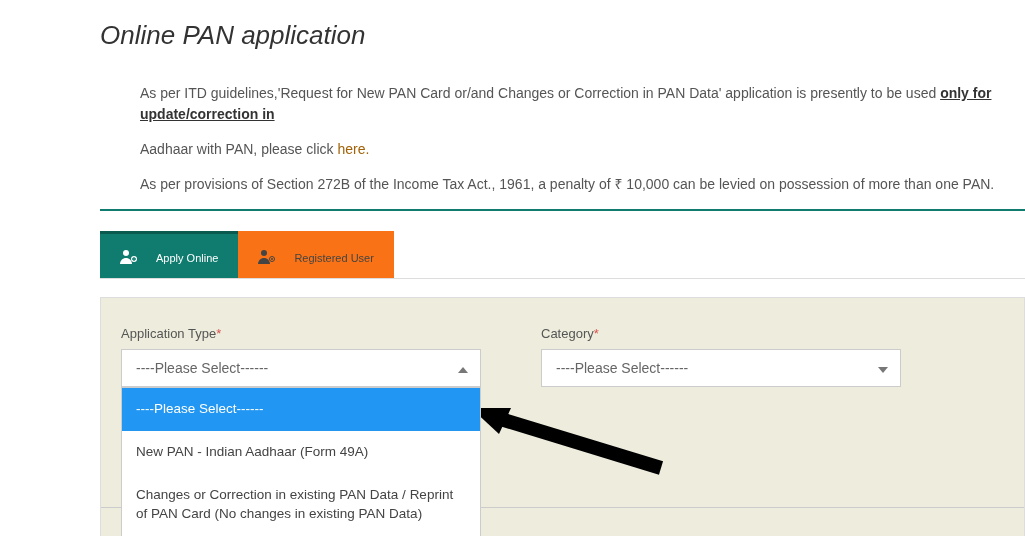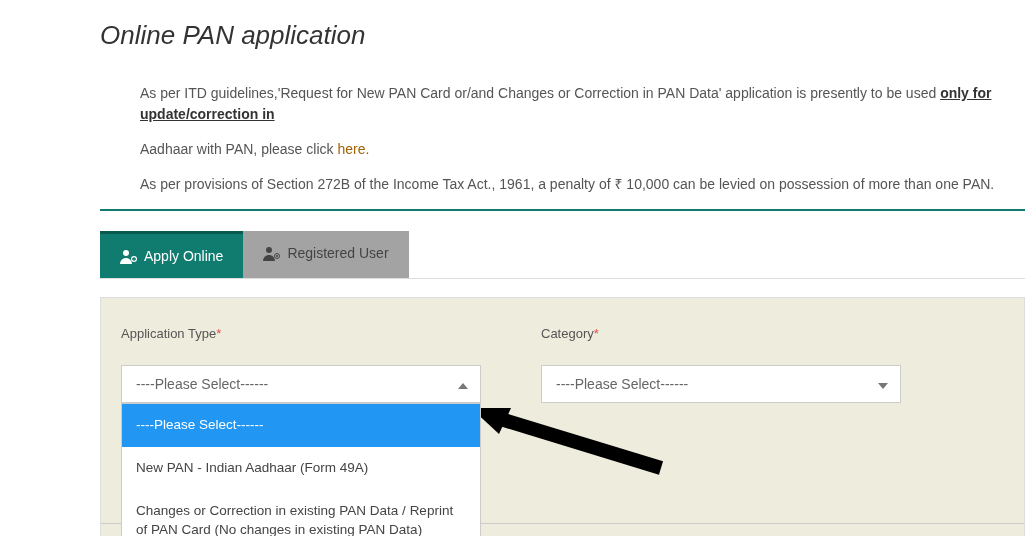--- a/index.html
+++ b/index.html
@@ -38,33 +38,33 @@
       border-top: 2px solid #0f7c6f;
       margin: 8px 0 0 0;
     }
     .tabs {
       display: flex;
       margin-top: 20px;
       border-bottom: 1px solid #ddd;
     }
     .tab {
       display: flex;
-      align-items: flex-start;
-      gap: 6px;
+      align-items: flex-end;
+      gap: 18px;
       padding: 14px 20px;
-      font-size: 14px;
+      font-size: 11px;
       cursor: pointer;
     }
     .tab.active {
       background: #0f7c6f;
       color: #fff;
       border-top: 3px solid #0a5a50;
     }
     .tab.inactive {
-      background: #a3a3a3;
+      background: #f97316;
       color: #444;
     }
     .tab-icon {
       display: inline-flex;
     }
     .form-container {
       background: #eeecdc;
       border: 1px solid #ddd;
       margin-top: 18px;
       padding: 28px 20px 80px 20px;
@@ -76,21 +76,21 @@
     }
     .form-group {
       flex: 1;
       max-width: 360px;
       position: relative;
     }
     .form-label {
       display: block;
       font-size: 13px;
       color: #555;
-      margin-bottom: 24px;
+      margin-bottom: 8px;
     }
     .required {
       color: #d9534f;
     }
     .select-box {
       width: 100%;
       background: #fff;
       border: 1px solid #ccc;
       padding: 10px 36px 10px 14px;
       font-size: 14px;

